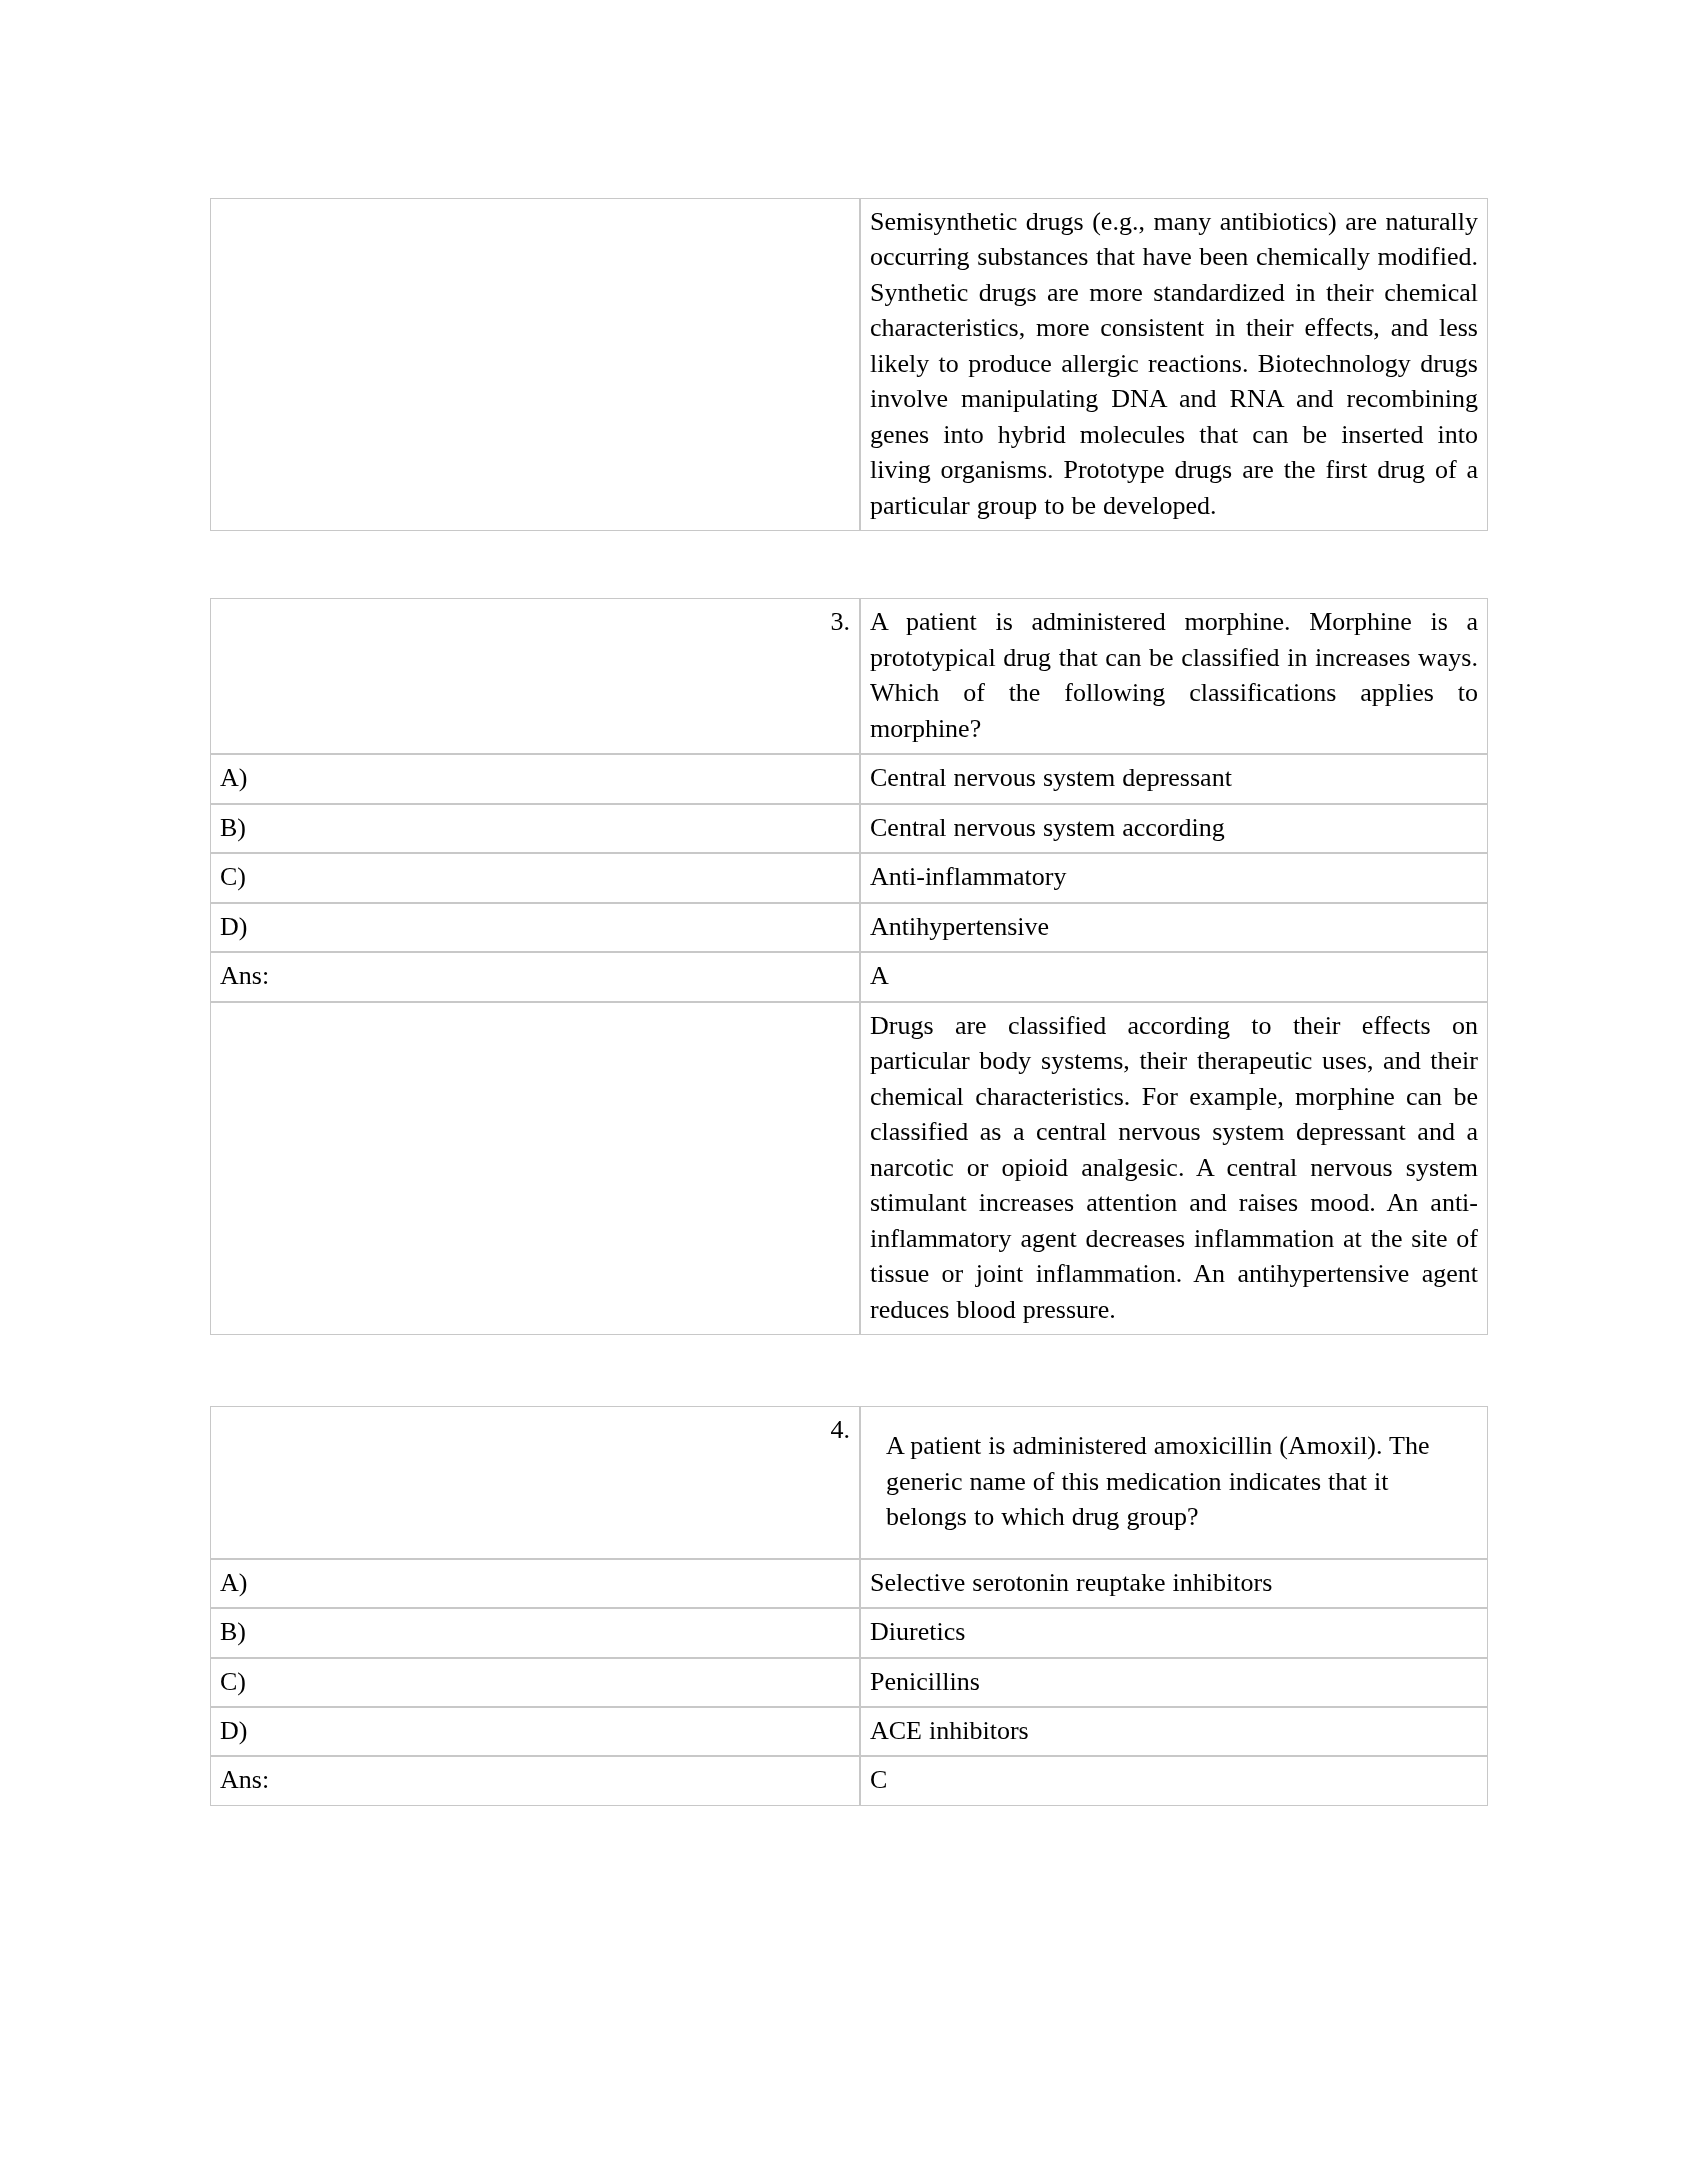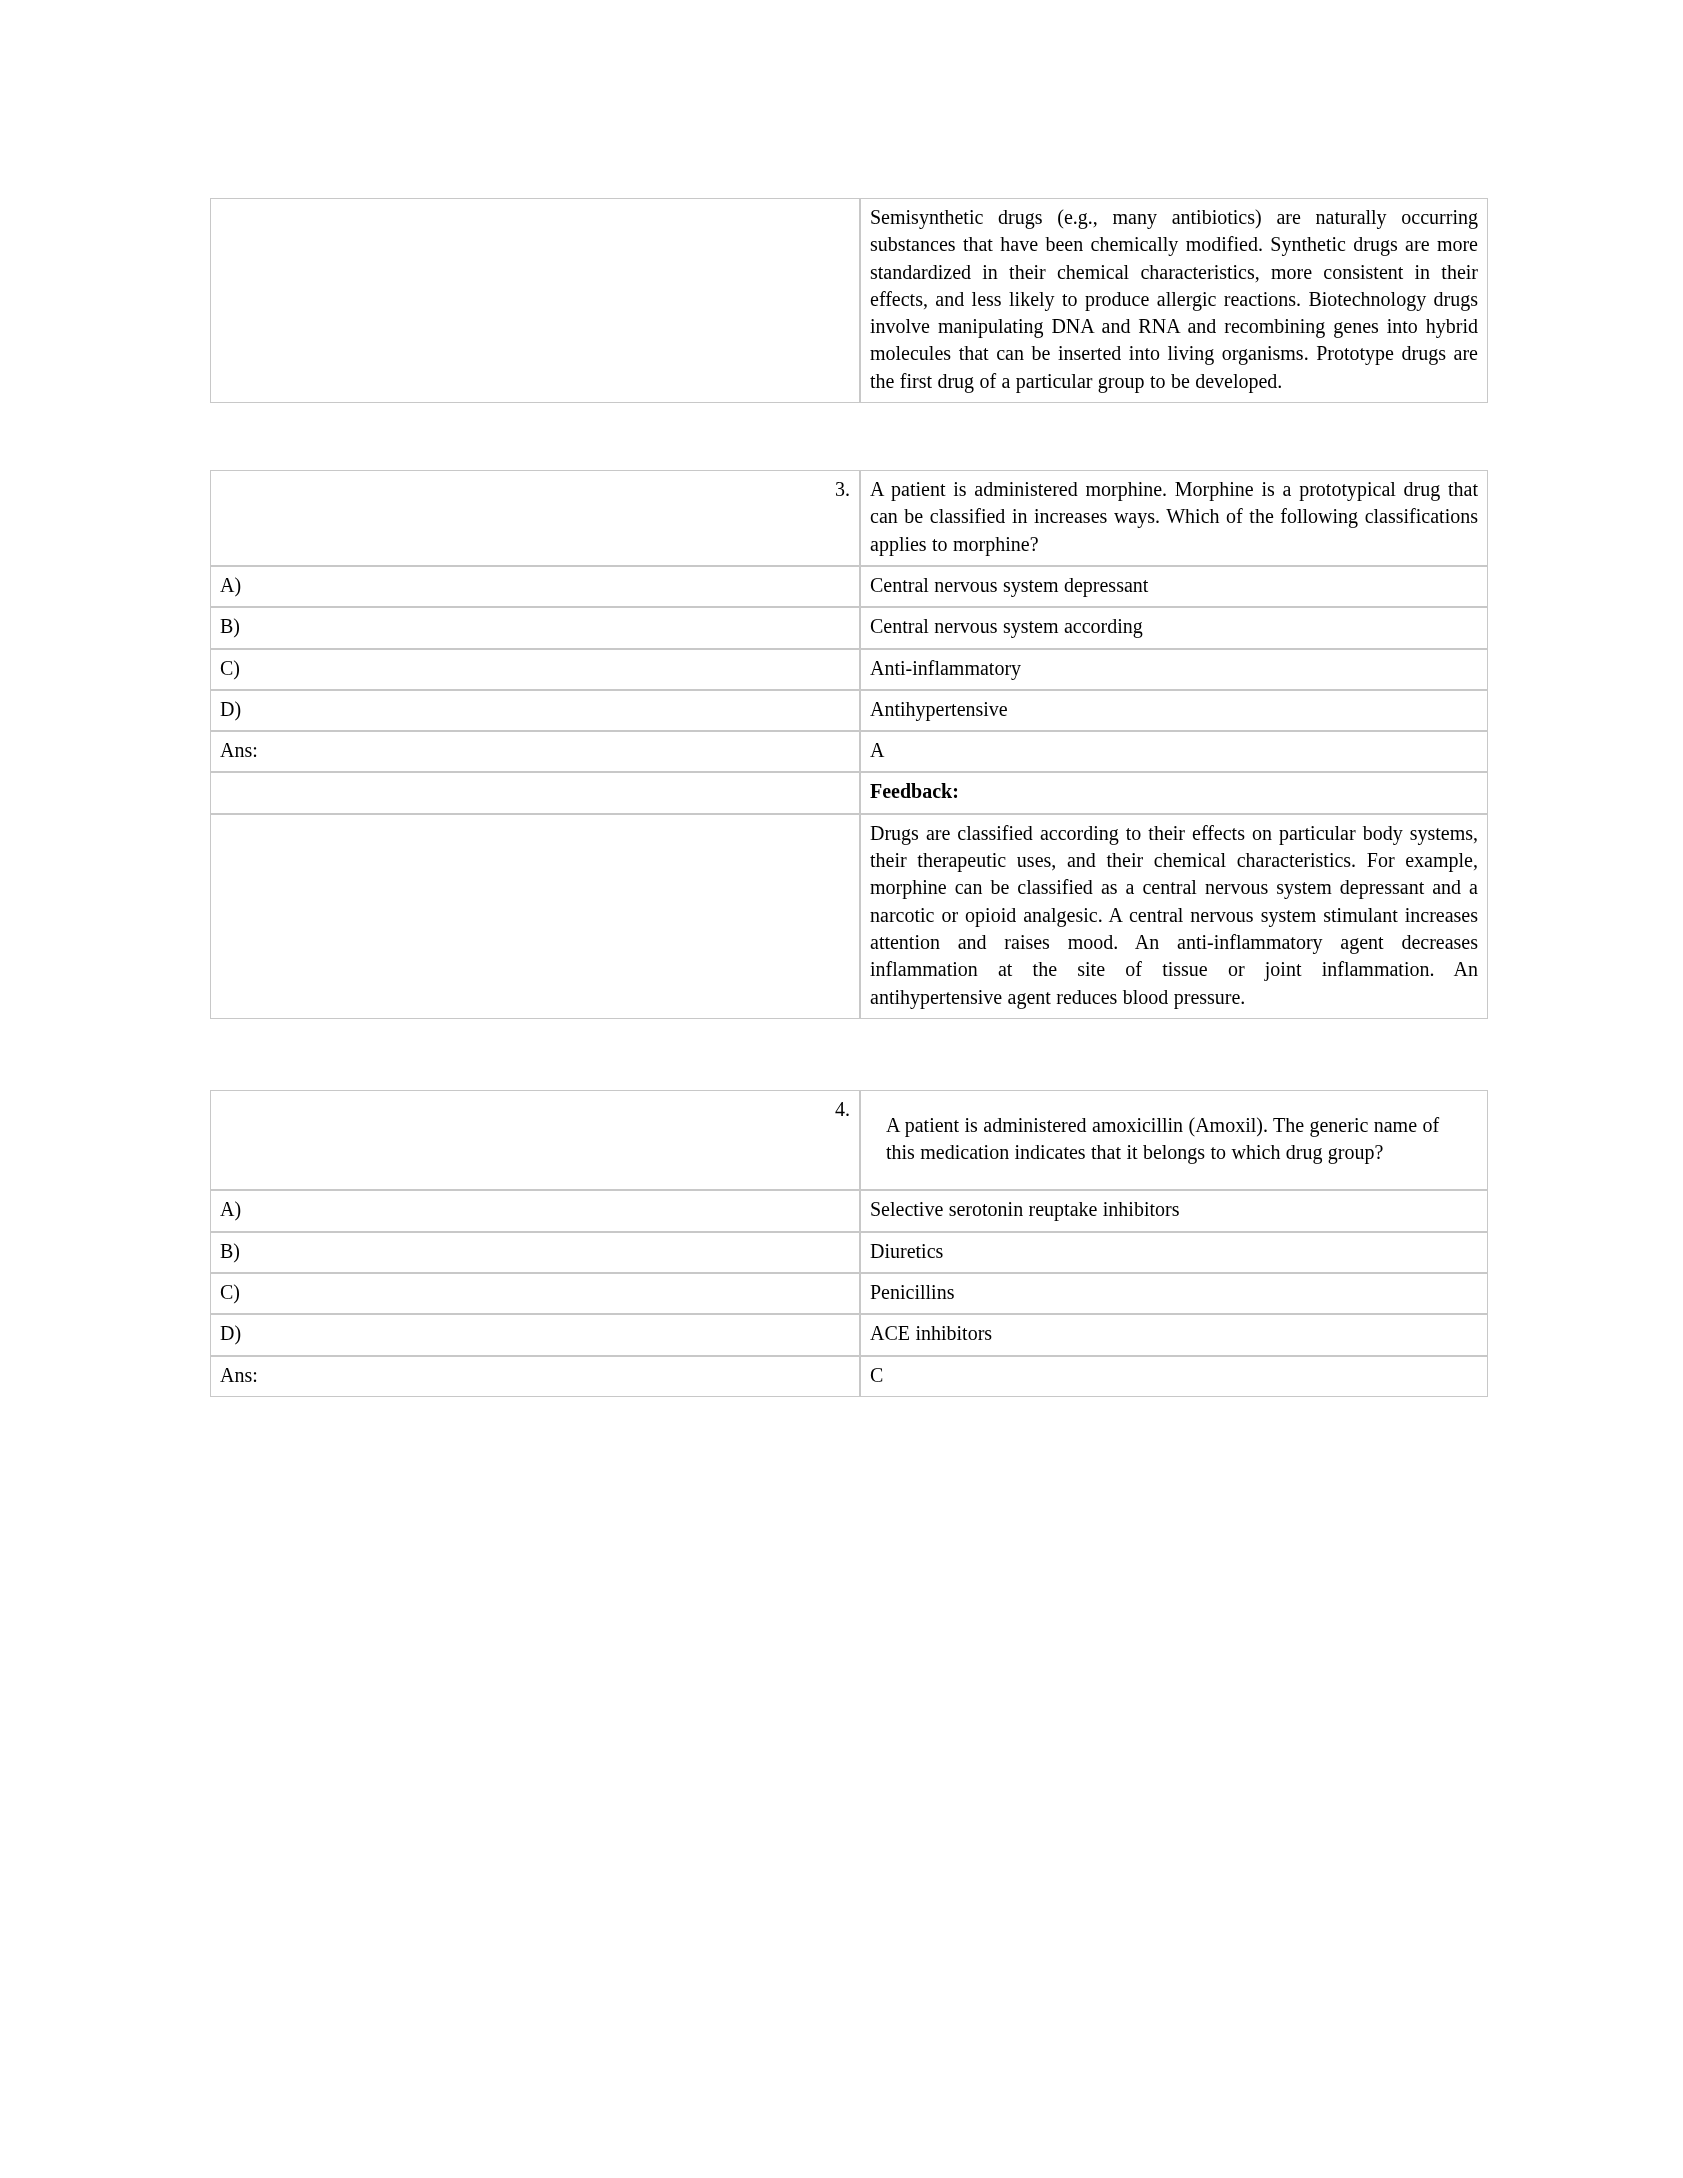--- a/index.html
+++ b/index.html
@@ -35,21 +35,21 @@
     border-collapse: separate;
     border-spacing: 0;
     table-layout: fixed;
     margin: 0 0 0 0;
   }
 
   table.qtable td {
     border: 1px solid #c8c8c8;
     padding: 5px 9px 7px 9px;
     vertical-align: top;
-    font-size: 20px;
+    font-size: 26px;
     line-height: 1.365;
     font-family: "Liberation Serif", "DejaVu Serif", serif;
     background: #ffffff;
     word-spacing: 0.02em;
   }
 
   td.col-left {
     width: 630px;
   }
   td.col-right {
@@ -127,26 +127,20 @@
         <td class="col-left">D)</td>
         <td class="col-right">Antihypertensive</td>
       </tr>
       <tr>
         <td class="col-left">Ans:</td>
         <td class="col-right">A</td>
       </tr>
       <tr>
         <td class="col-left blank-cell"></td>
         <td class="col-right">
-          <span class="feedback-label">Feedback:</span>
-        </td>
-      </tr>
-      <tr>
-        <td class="col-left blank-cell"></td>
-        <td class="col-right">
           <p class="para">Drugs are classified according to their effects on particular body systems, their therapeutic uses, and their chemical characteristics. For example, morphine can be classified as a central nervous system depressant and a narcotic or opioid analgesic. A central nervous system stimulant increases attention and raises mood. An anti-inflammatory agent decreases inflammation at the site of tissue or joint inflammation. An antihypertensive agent reduces blood pressure.</p>
         </td>
       </tr>
     </tbody>
       </table>
 
     <div class="spacer-2"></div>
 
     <table class="qtable">
       <tbody>

